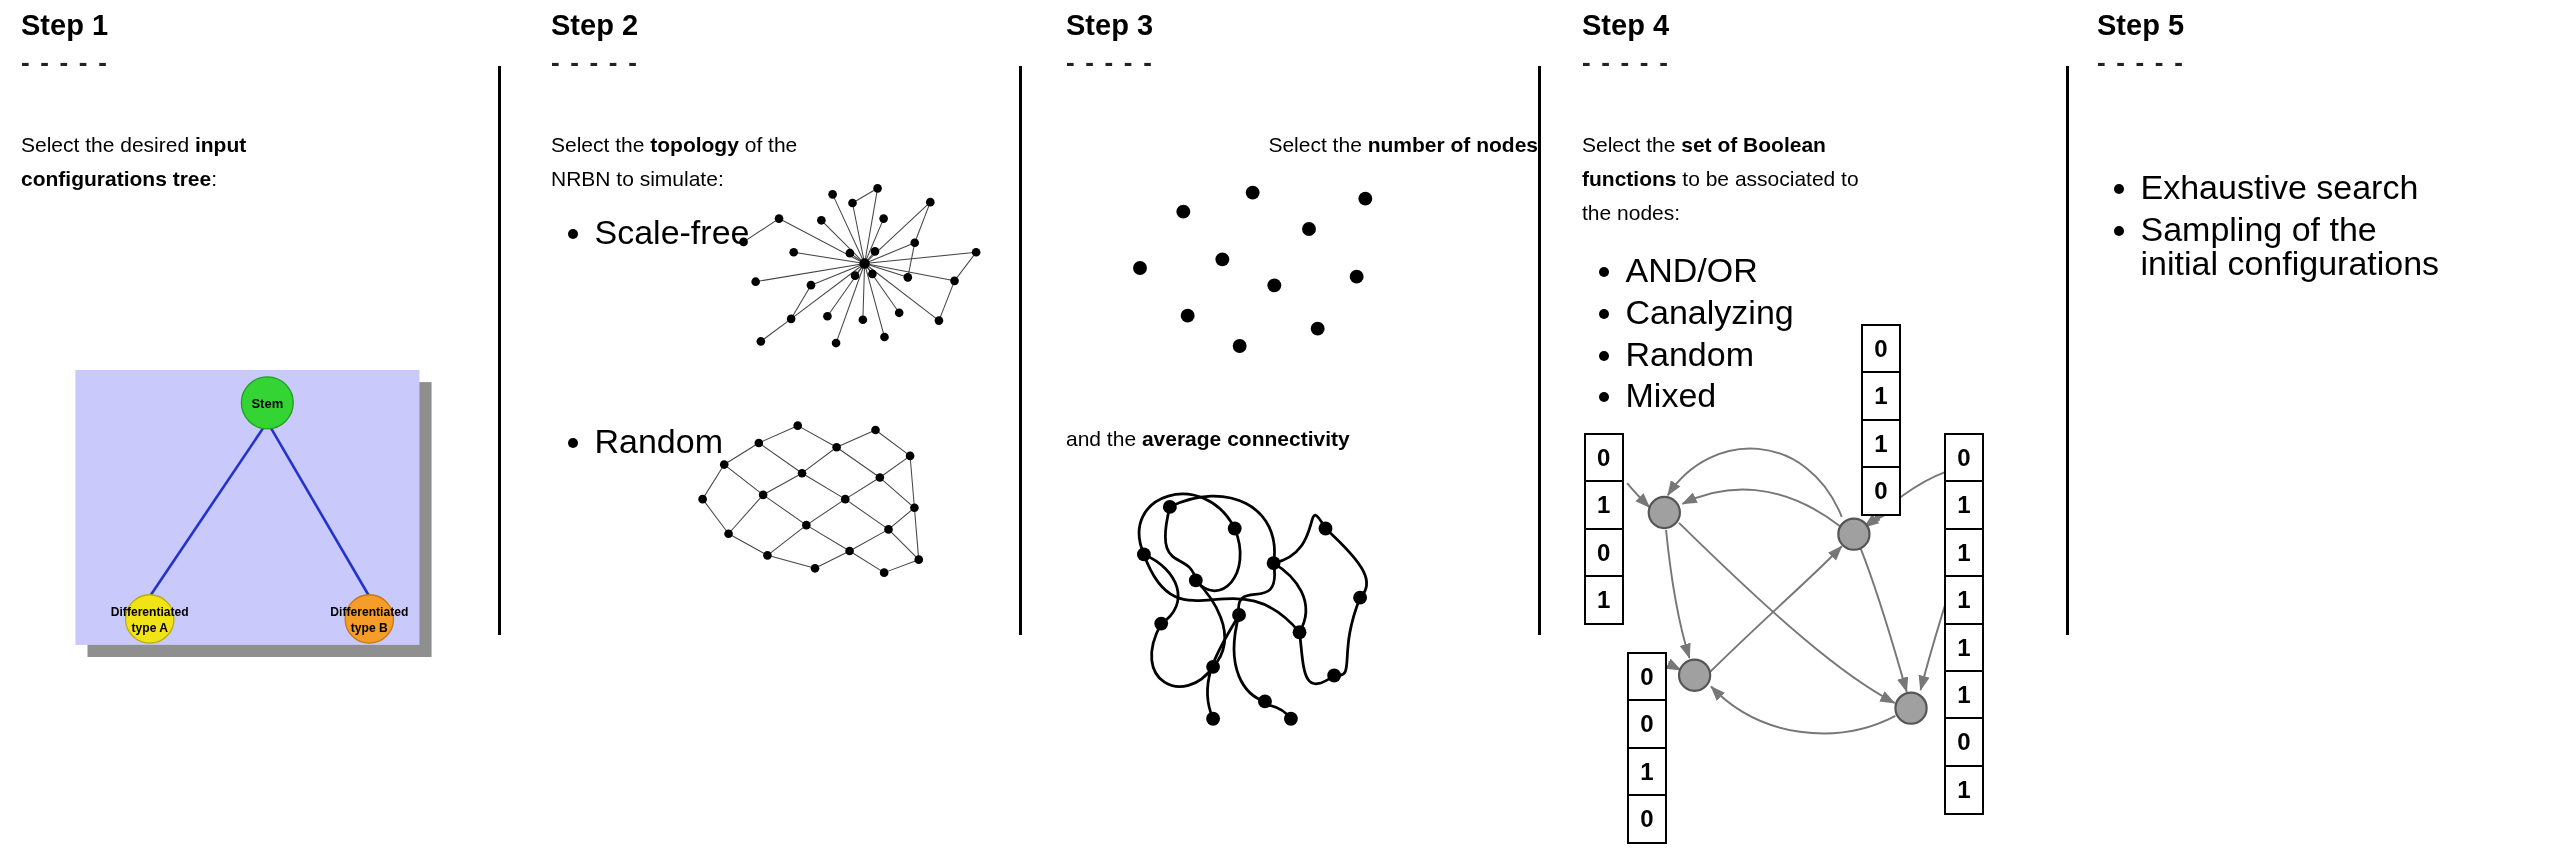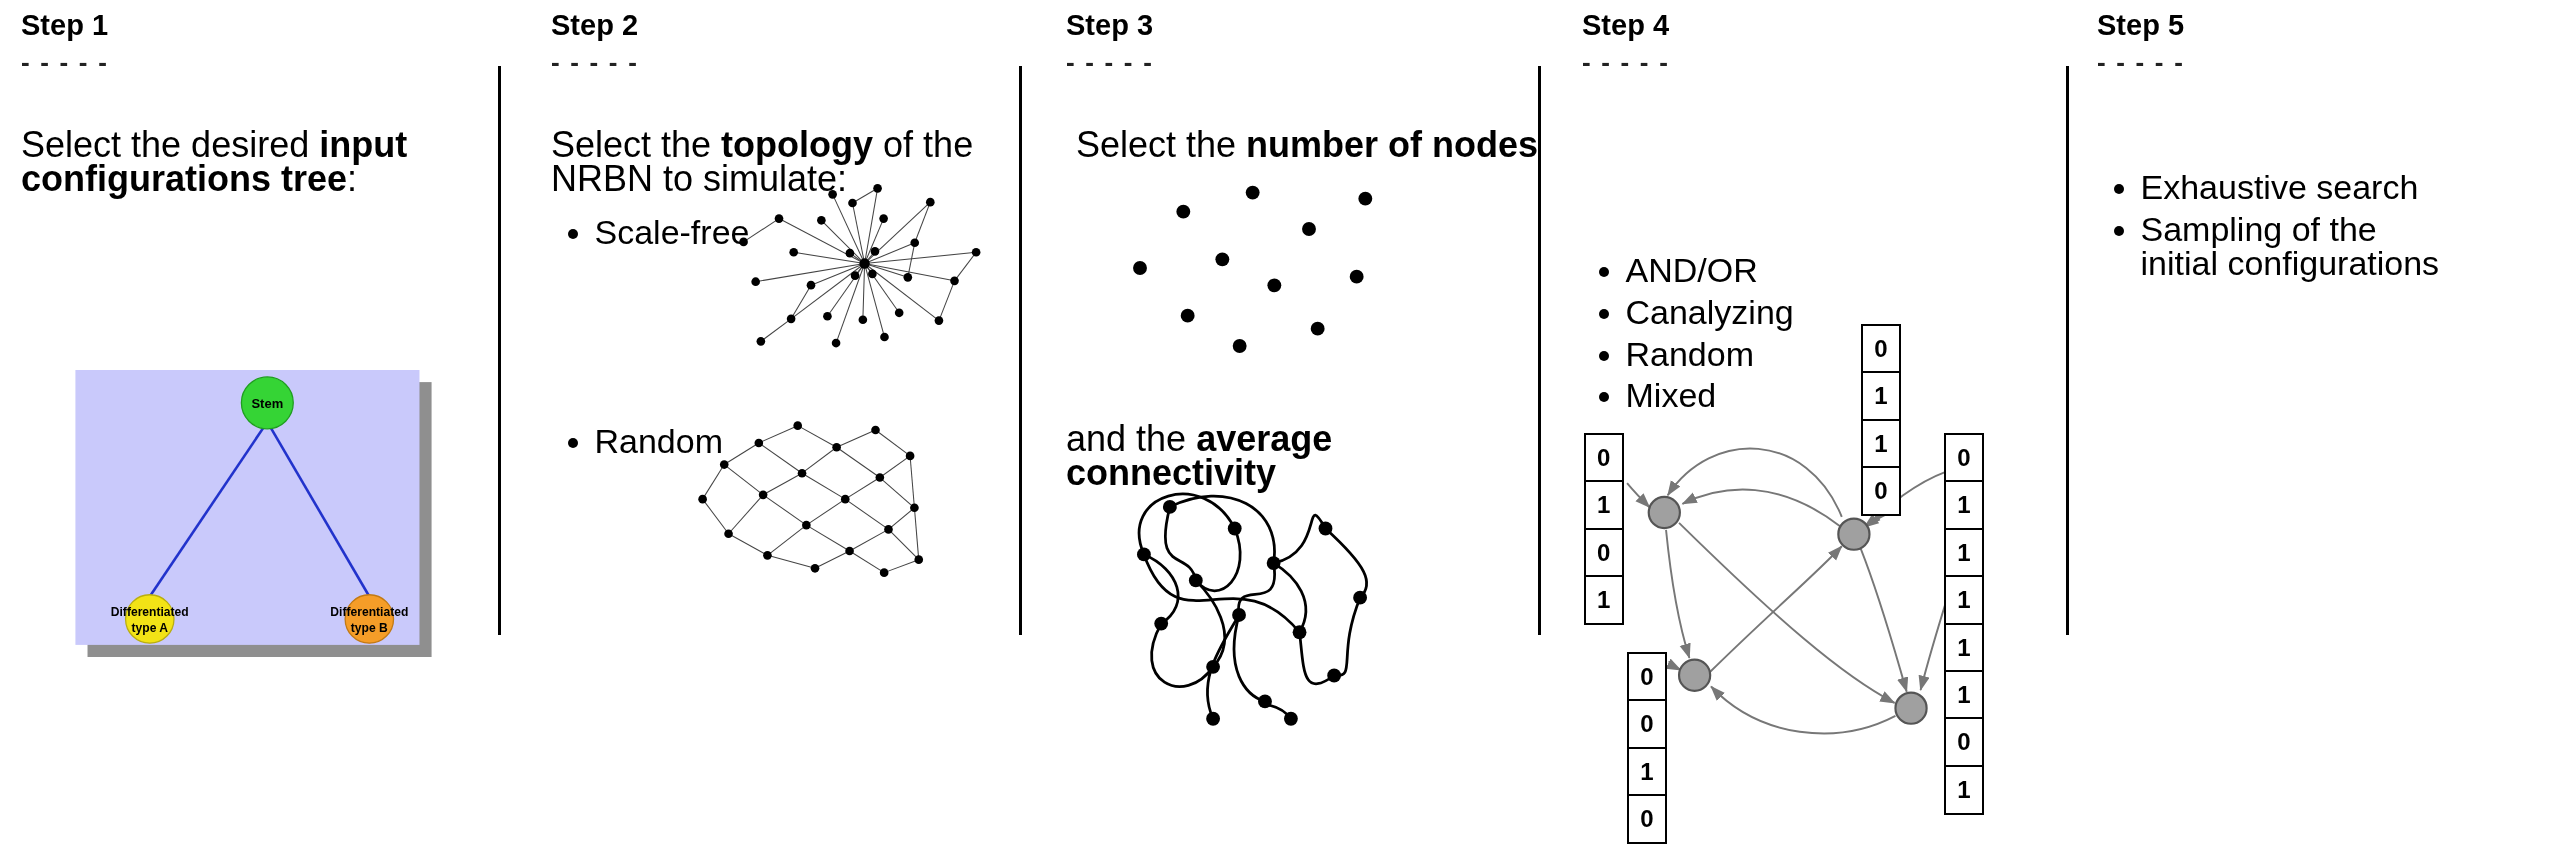--- a/index.html
+++ b/index.html
@@ -4,21 +4,21 @@
 <style>
   * { margin:0; padding:0; box-sizing:border-box; }
   html, body { background:#ffffff; }
   #canvas {
     position:relative; width:2576px; height:851px; background:#fff;
     font-family:"Liberation Sans", sans-serif; color:#000; overflow:hidden;
   }
   .col { position:absolute; top:0; height:851px; }
   .step-title { position:absolute; top:8.7px; left:0; font-size:29px; font-weight:bold; }
   .dashes { position:absolute; top:47px; left:0; font-size:26px; font-weight:bold; color:#222; letter-spacing:1.7px; }
-  .body-text { position:absolute; font-size:36px; line-height:34px; }
+  .body-text { position:absolute; font-size:21px; line-height:34px; }
   .divider { position:absolute; top:66px; width:2.6px; height:569px; background:#000; }
   ul.bullets { position:absolute; list-style:disc; padding-left:40px; }
   ul.bullets li { font-size:34px; line-height:34px; margin-bottom:7.8px; }
   .fig { position:absolute; }
   .ttable { position:absolute; display:flex; flex-direction:column; z-index:3; }
   .ttable .cell {
     width:40px; height:50px; border:2.6px solid #000; background:#fff;
     display:flex; align-items:center; justify-content:center;
     font-size:24px; font-weight:bold;
   }
@@ -286,20 +286,21 @@
       <g fill="#a0a0a0" stroke="#555" stroke-width="2.5">
         <circle cx="95" cy="592" r="18"></circle>
         <circle cx="314" cy="617" r="18"></circle>
         <circle cx="130" cy="780" r="18"></circle>
         <circle cx="380" cy="818" r="18"></circle>
       </g>
     </svg>
 
     <div class="step-title">Step 4</div>
     <div class="dashes">- - - - -</div>
+    <p class="body-text" style="top:128px; left:0; width:478px; z-index:2;"><span>Select the </span><b>set of Boolean</b><br><b>functions</b><span> to be associated to</span><br><span>the nodes:</span></p>
     <ul class="bullets" style="top:253px; left:3.5px; z-index:2;">
 
     <li>AND/OR</li>
         <li>Canalyzing</li>
         <li>Random</li>
         <li>Mixed</li>
       </ul>
 
     <div class="ttable" style="left:1.7px; top:433px;">
 

